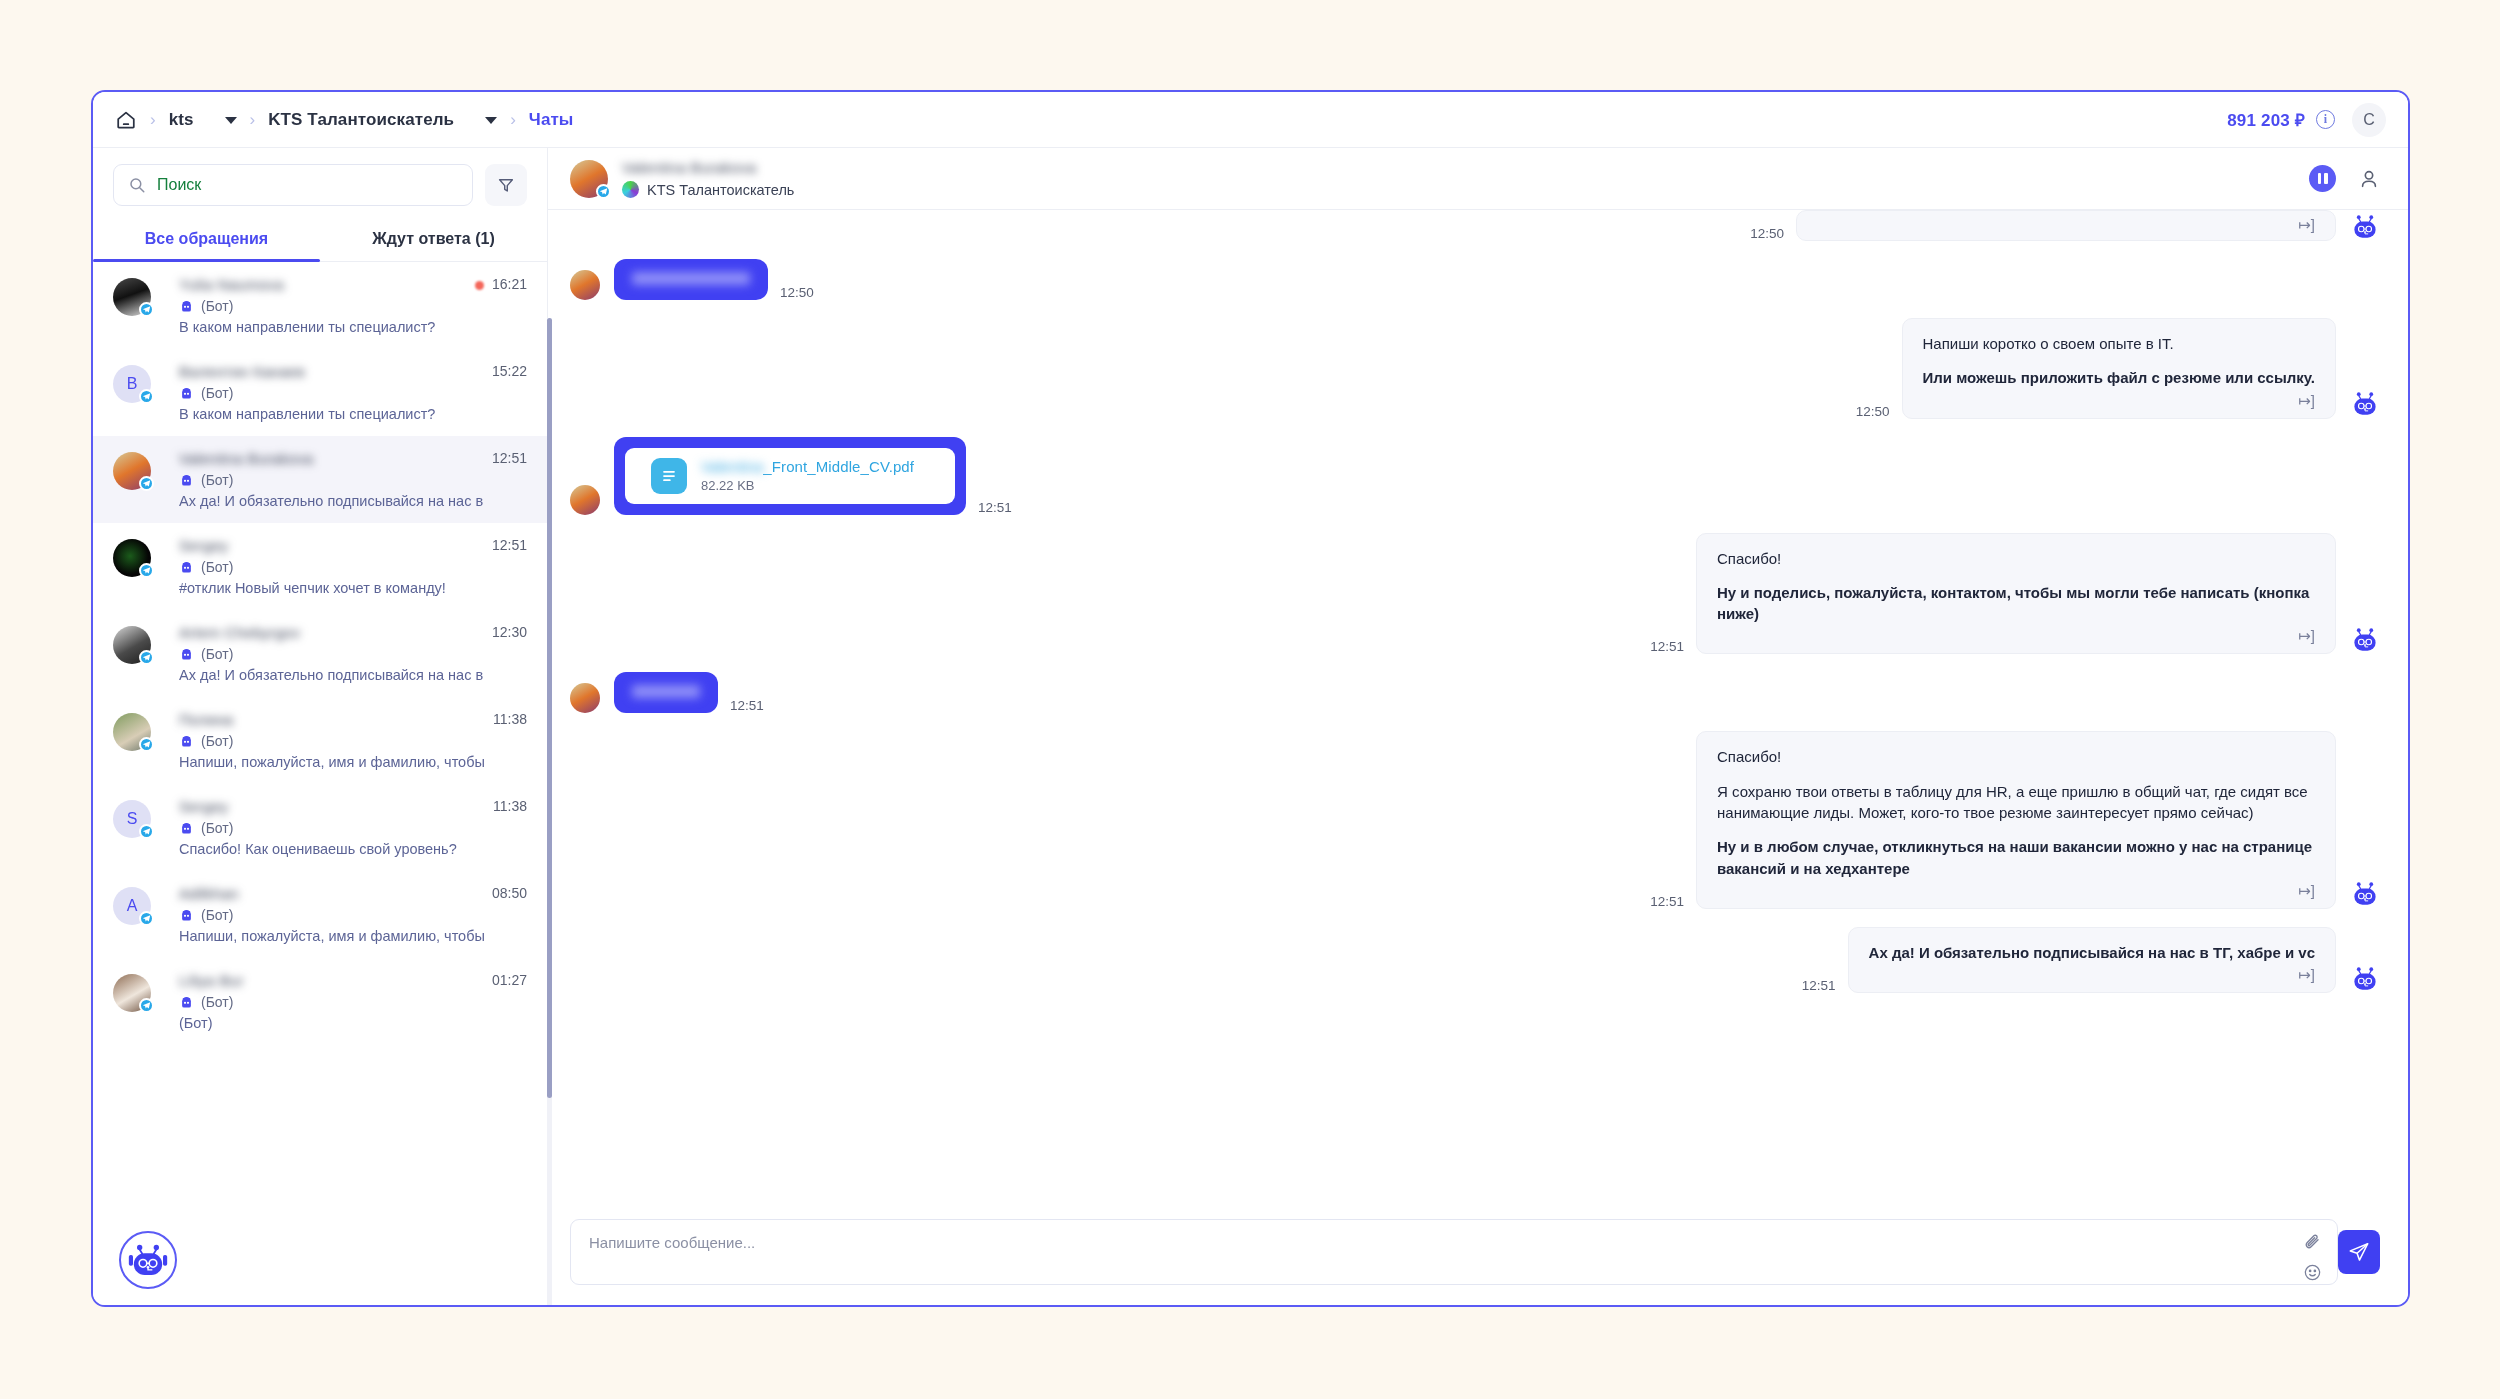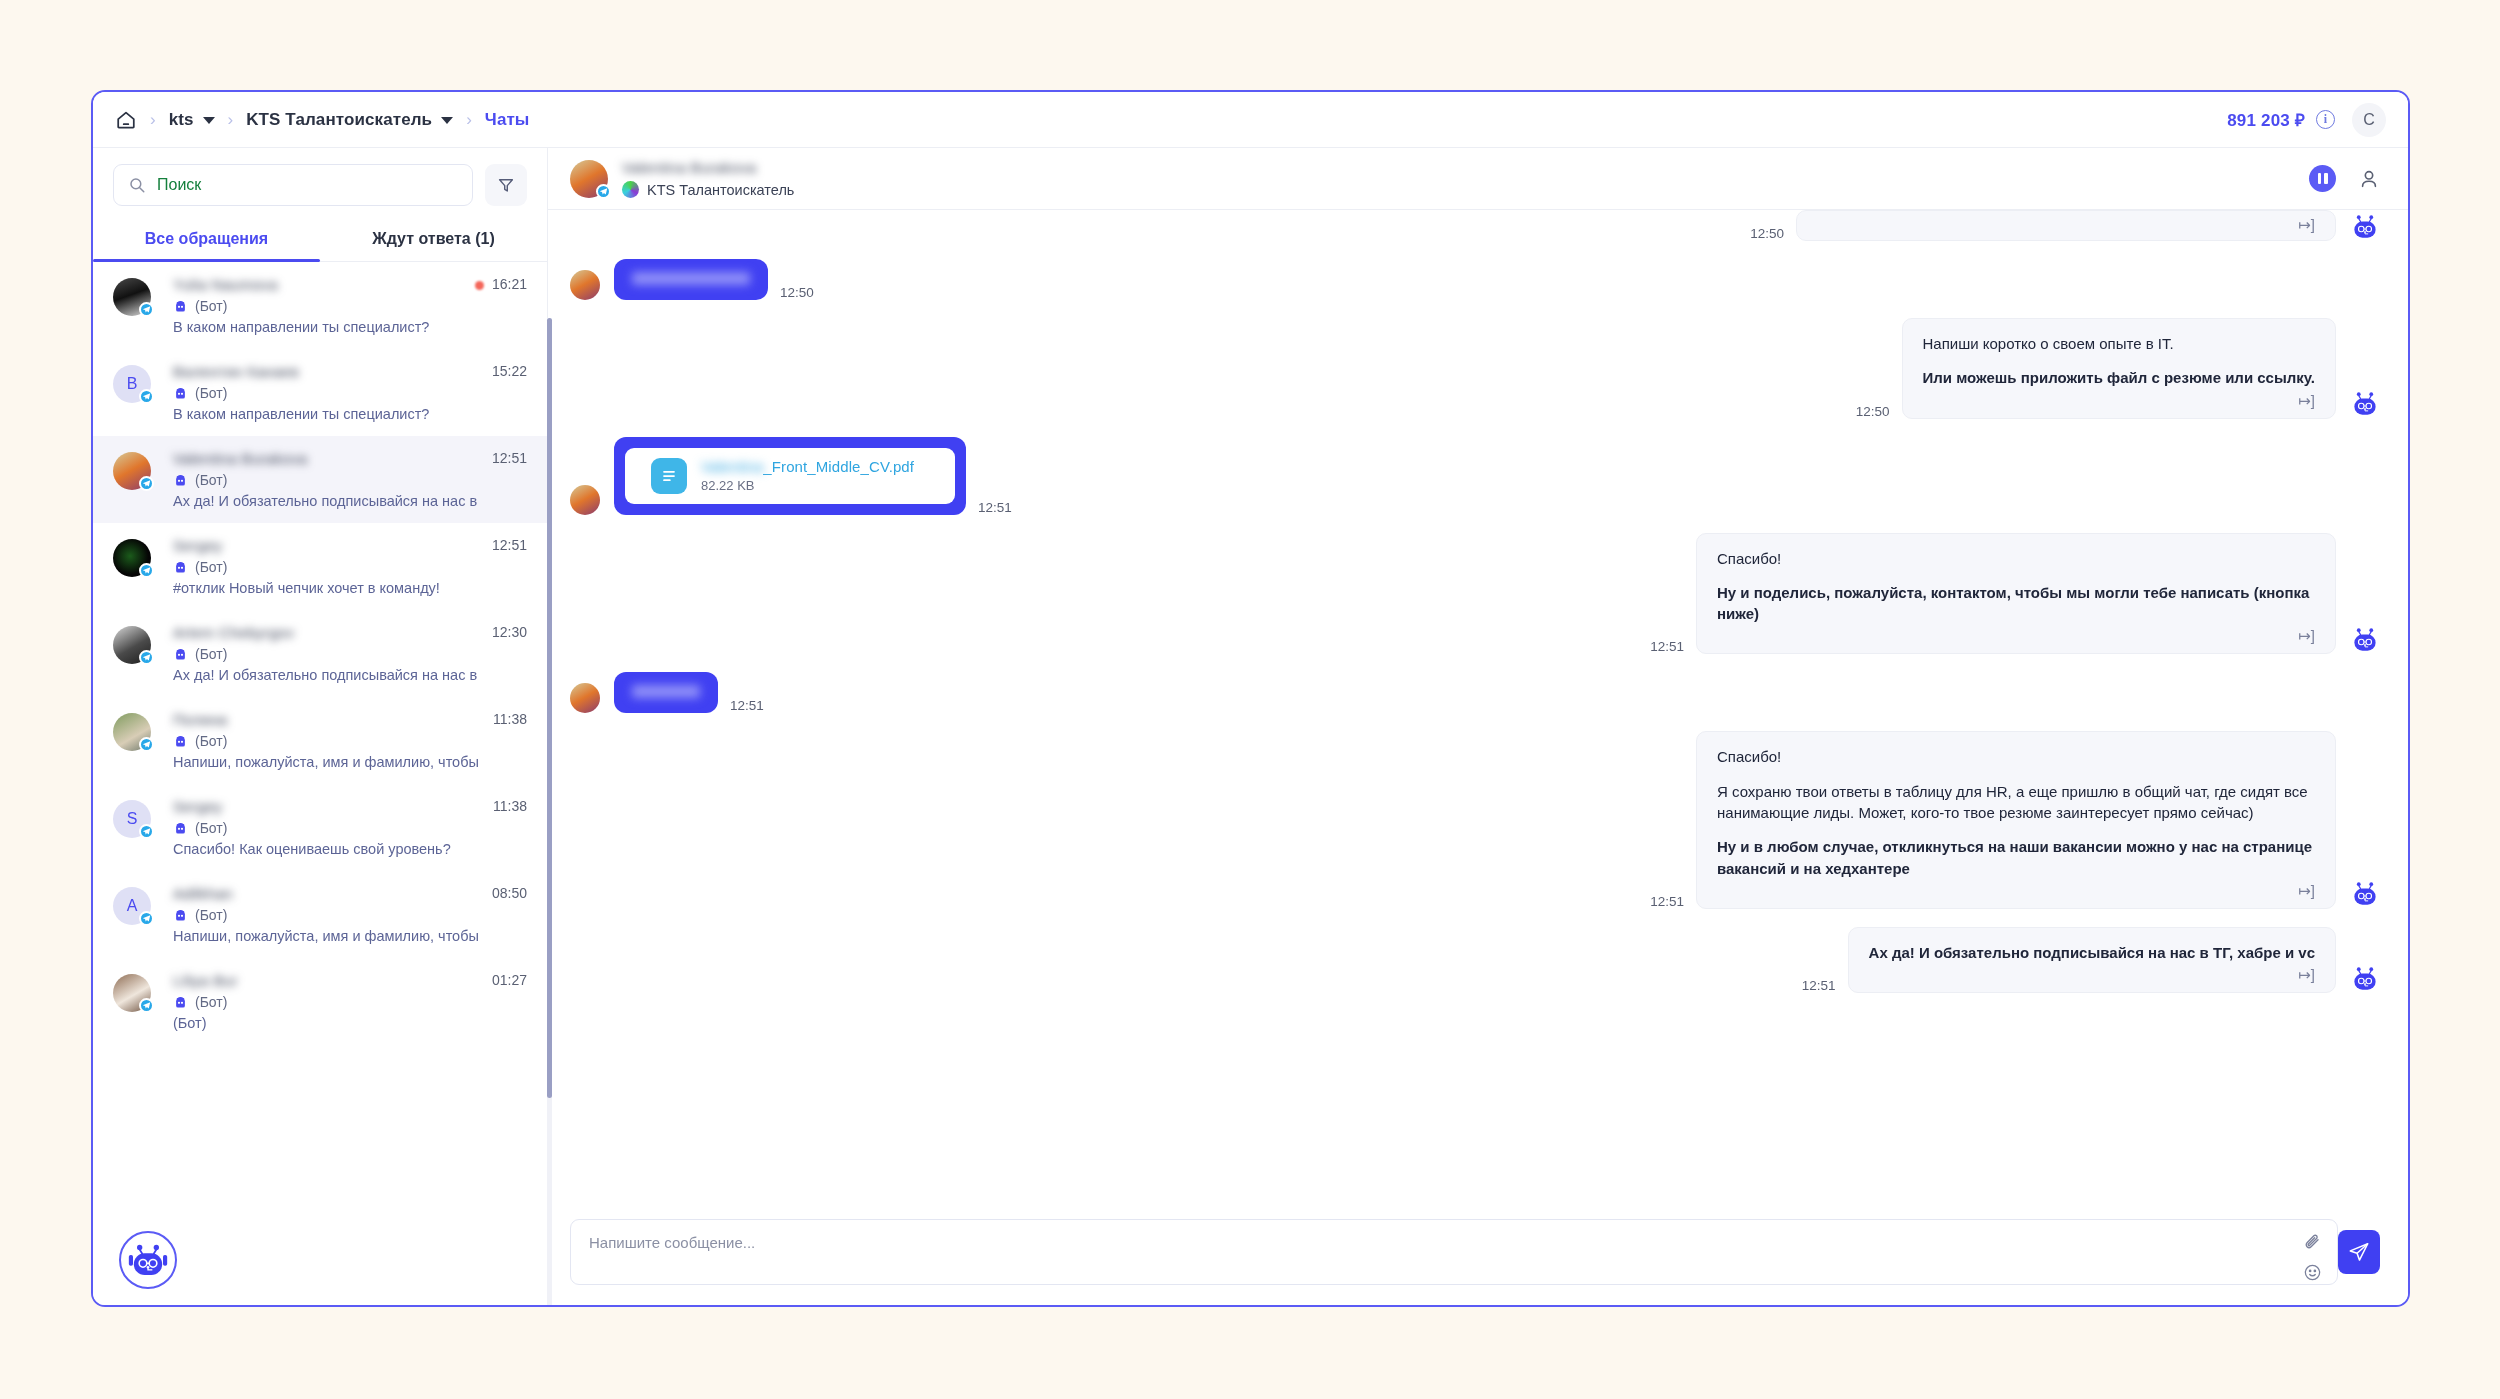--- a/index.html
+++ b/index.html
@@ -33,21 +33,21 @@
   }
   .home-icon { display:flex; align-items:center; }
   .crumb-text {
     font-size:17px; font-weight:bold; color:#2b3243; letter-spacing:0.1px;
   }
   .crumb-text.link { color:#4b4bf0; }
   .caret {
     width:0;height:0;border-left:6px solid transparent;border-right:6px solid transparent;
     border-top:7px solid #2b3243; margin-left:9px; margin-top:2px;
   }
-  .crumb-group { display:flex; align-items:center; }
+  .crumb-group { display:flex; align-items:center;gap:22px; }
   .balance {
     font-size:17px; font-weight:bold; color:#4b4bf0; letter-spacing:.2px;
   }
   .info-ic {
     width:19px;height:19px;border-radius:50%;border:1.6px solid #6f7ae0;
     color:#6f7ae0;font-size:12px;font-weight:bold;display:flex;align-items:center;
     justify-content:center;margin-left:11px;font-family:"Liberation Serif",serif;
   }
   .user-av {
     width:34px;height:34px;border-radius:50%;background:#f3f4f8;
@@ -76,21 +76,21 @@
     flex:1; text-align:center; font-size:16px; font-weight:bold;
     padding:14px 0 13px 0; color:#2b3243; position:relative;
   }
   .tab.active { color:#4b4bf0; }
   .tab.active::after {
     content:""; position:absolute; left:0; right:0; bottom:-1px; height:3px;
     background:#4b4bf0; border-radius:2px;
   }
   .chatlist { flex:1; overflow:hidden; position:relative; }
   .chat-item {
-    display:flex; padding:14px 20px 14px 20px; gap:22px; position:relative;
+    display:flex; padding:14px 20px 14px 20px; gap:28px; position:relative;
   }
   .chat-item.sel { background:#f4f4fa; }
   .av-wrap { position:relative; width:38px; height:38px; flex-shrink:0; margin-top:2px;}
   .av {
     width:38px;height:38px;border-radius:50%;overflow:hidden;
     display:flex;align-items:center;justify-content:center;
     font-size:16px;color:#4b4bf0;background:#dfe0f5;font-weight:500;
   }
   .tg-badge {
     position:absolute; right:-3px; bottom:-1px; width:15px;height:15px;

